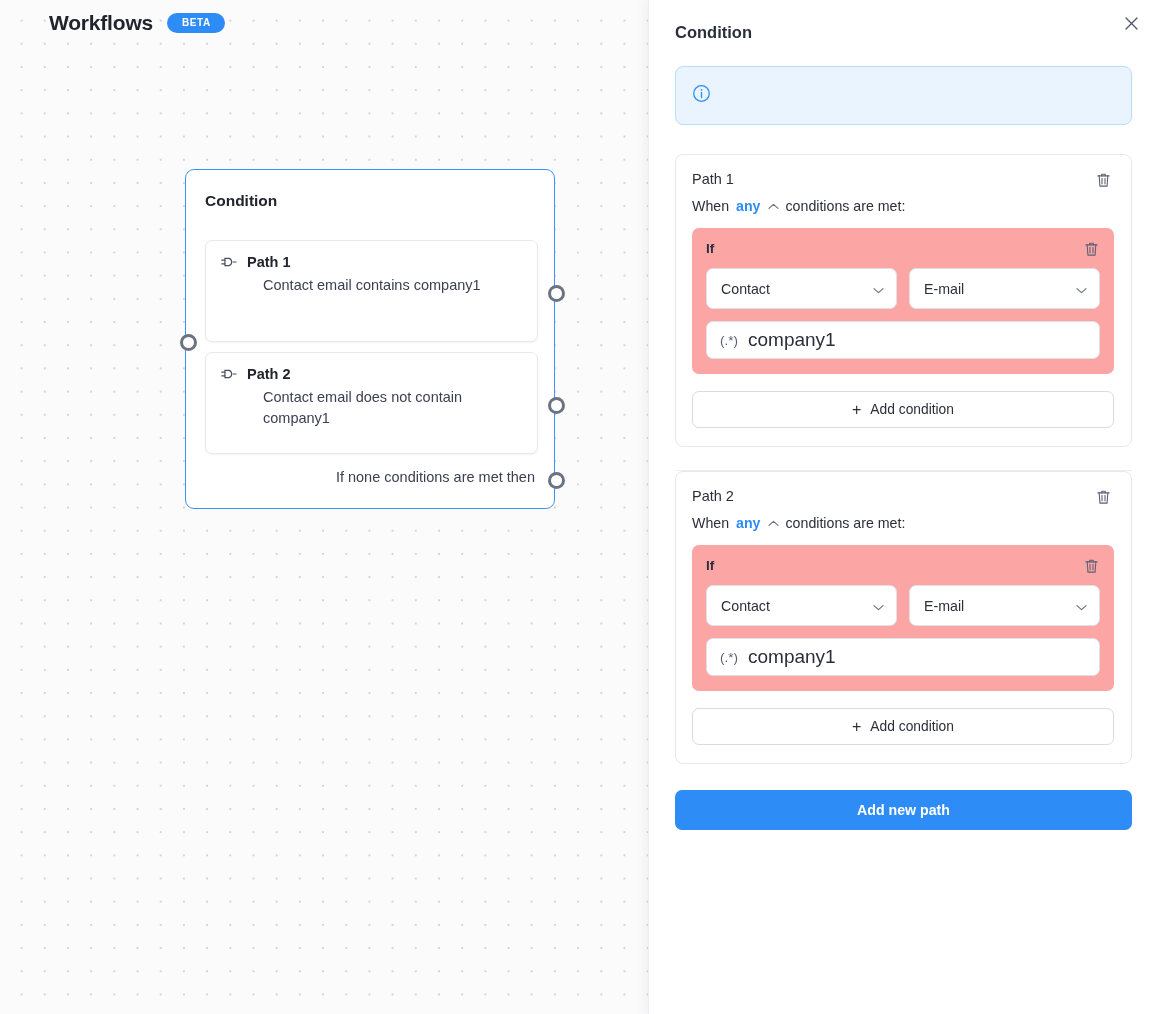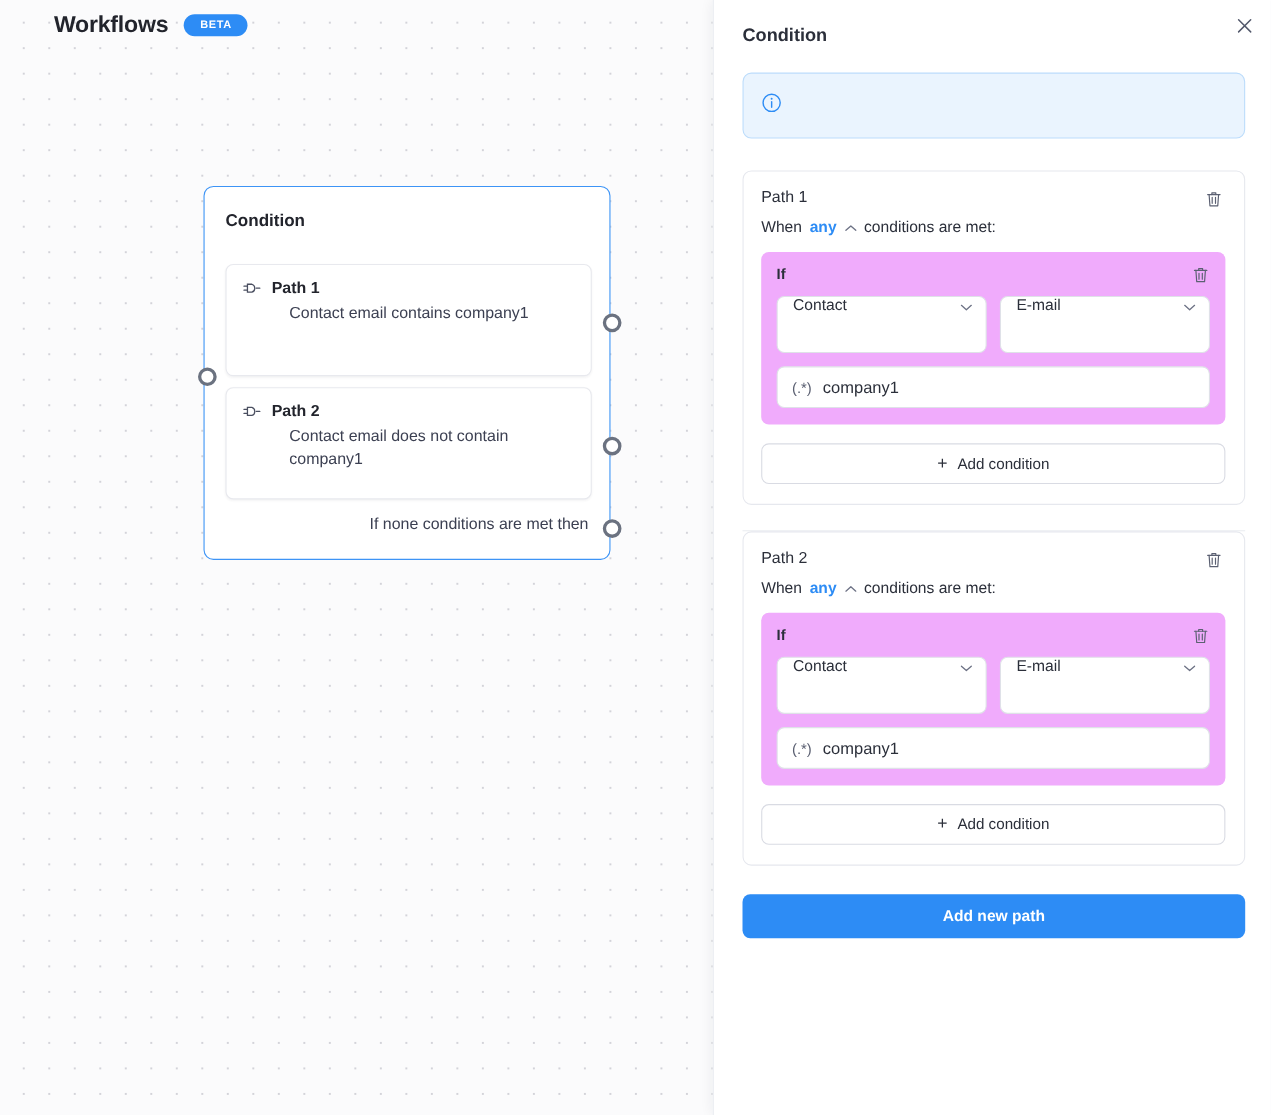--- a/index.html
+++ b/index.html
@@ -107,40 +107,40 @@
   .trash-btn {
     position: absolute; right: 0; top: -2px; width: 22px; height: 22px;
     background: none; border: none; cursor: pointer;
     display: flex; align-items: center; justify-content: center;
   }
   .when-row { display: flex; align-items: center; gap: 7px; font-size: 14.2px; color: #2b2f3a; }
   .when-any { color: #2d8cf5; font-weight: bold; cursor: pointer; }
   .when-chev { display: flex; align-items: center; cursor: pointer; }
 
   .if-block {
-    background: #f0abfc; border-radius: 7px; margin-top: 14px;
+    background: #fca5a5; border-radius: 7px; margin-top: 14px;
     padding: 13px 14px 15px 14px; position: relative;
   }
   .if-label { font-size: 13.5px; font-weight: bold; color: #2b2f3a; }
   .if-trash { position: absolute; right: 12px; top: 10px; }
   .sel-row { display: flex; gap: 12px; margin-top: 12px; }
   .select {
-    flex: 1; height: 52px; background: #fff; border: 1px solid #dfe1e8;
-    border-radius: 7px; display: flex; align-items: flex-start;
+    flex: 1; height: 41px; background: #fff; border: 1px solid #dfe1e8;
+    border-radius: 7px; display: flex; align-items: center;
     padding: 0 12px 0 14px; cursor: pointer;
   }
   .select .val { flex: 1; font-size: 14.2px; color: #2b2f3a; }
   .select.full { width: 100%; }
   .value-field {
     height: 38px; background: #fff; border: 1px solid #dfe1e8; border-radius: 7px;
     display: flex; align-items: center; gap: 10px;
     padding: 0 12px 0 13px; margin-top: 12px; cursor: text;
   }
   .regex-glyph { font-size: 13.5px; color: #5b6072; font-family: "Liberation Sans", sans-serif; }
-  .value-text { font-size: 15px; color: #2b2f3a; }
+  .value-text { font-size: 19px; color: #2b2f3a; }
 
   .add-cond {
     width: 100%; height: 37px; margin-top: 17px;
     background: #fff; border: 1px solid #d9dbe3; border-radius: 7px;
     display: flex; align-items: center; justify-content: center; gap: 9px;
     font-size: 13.8px; color: #2b2f3a; cursor: pointer;
     font-family: "Liberation Sans", sans-serif;
   }
   .plus { font-size: 16px; line-height: 1; color: #2b2f3a; }
 

